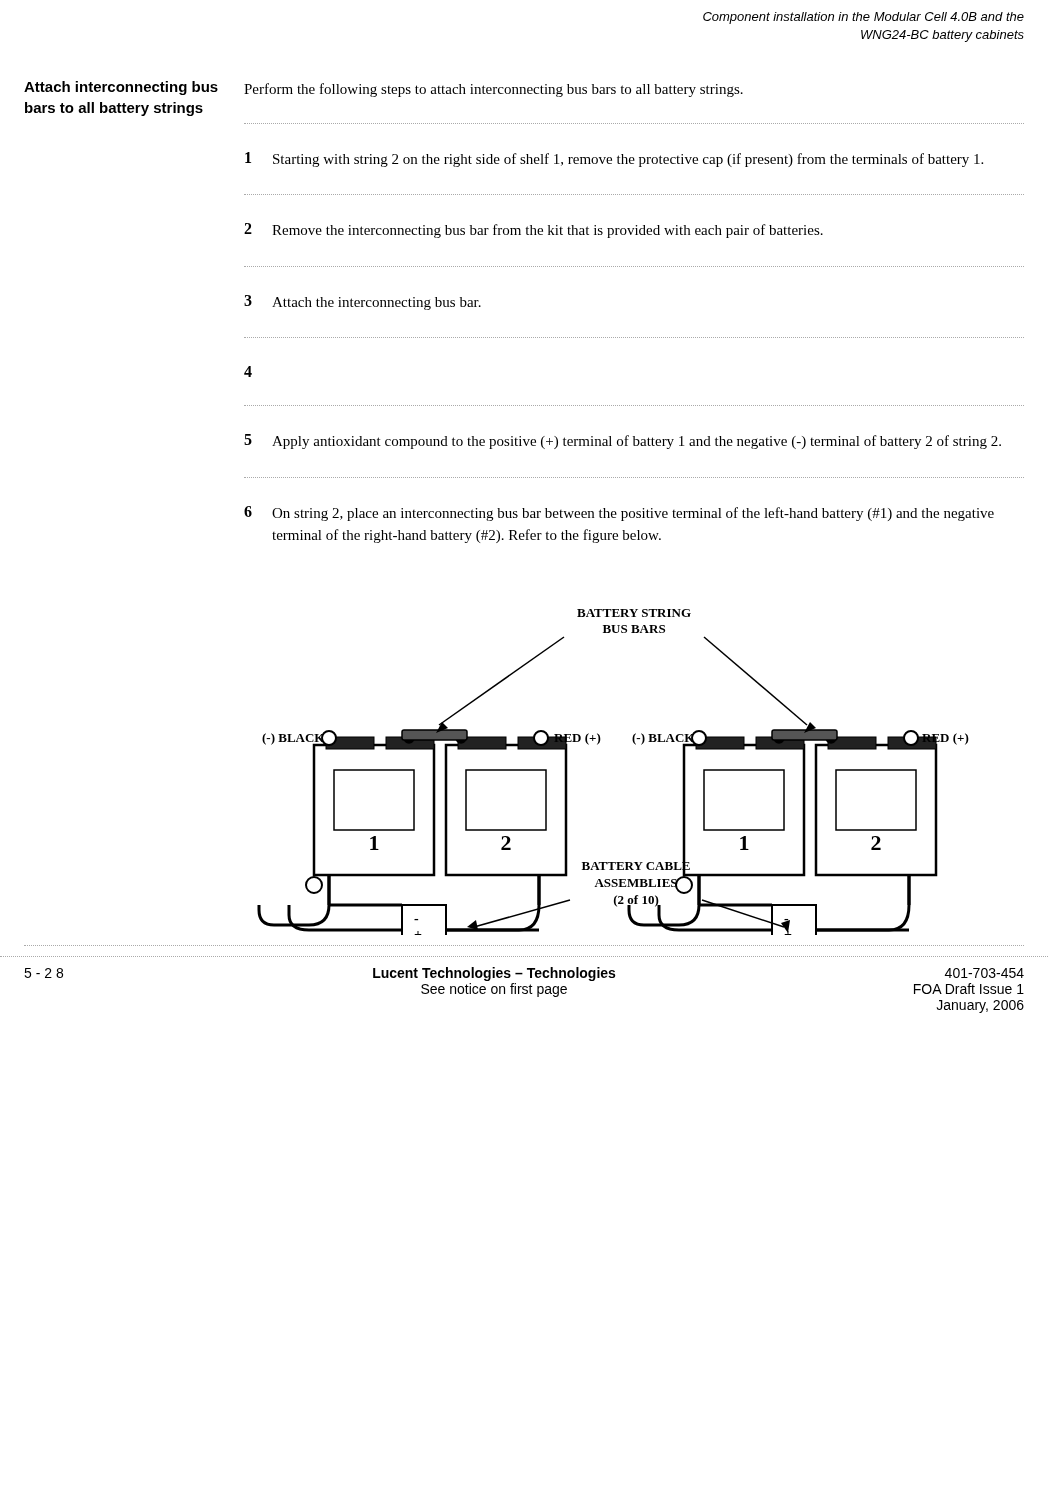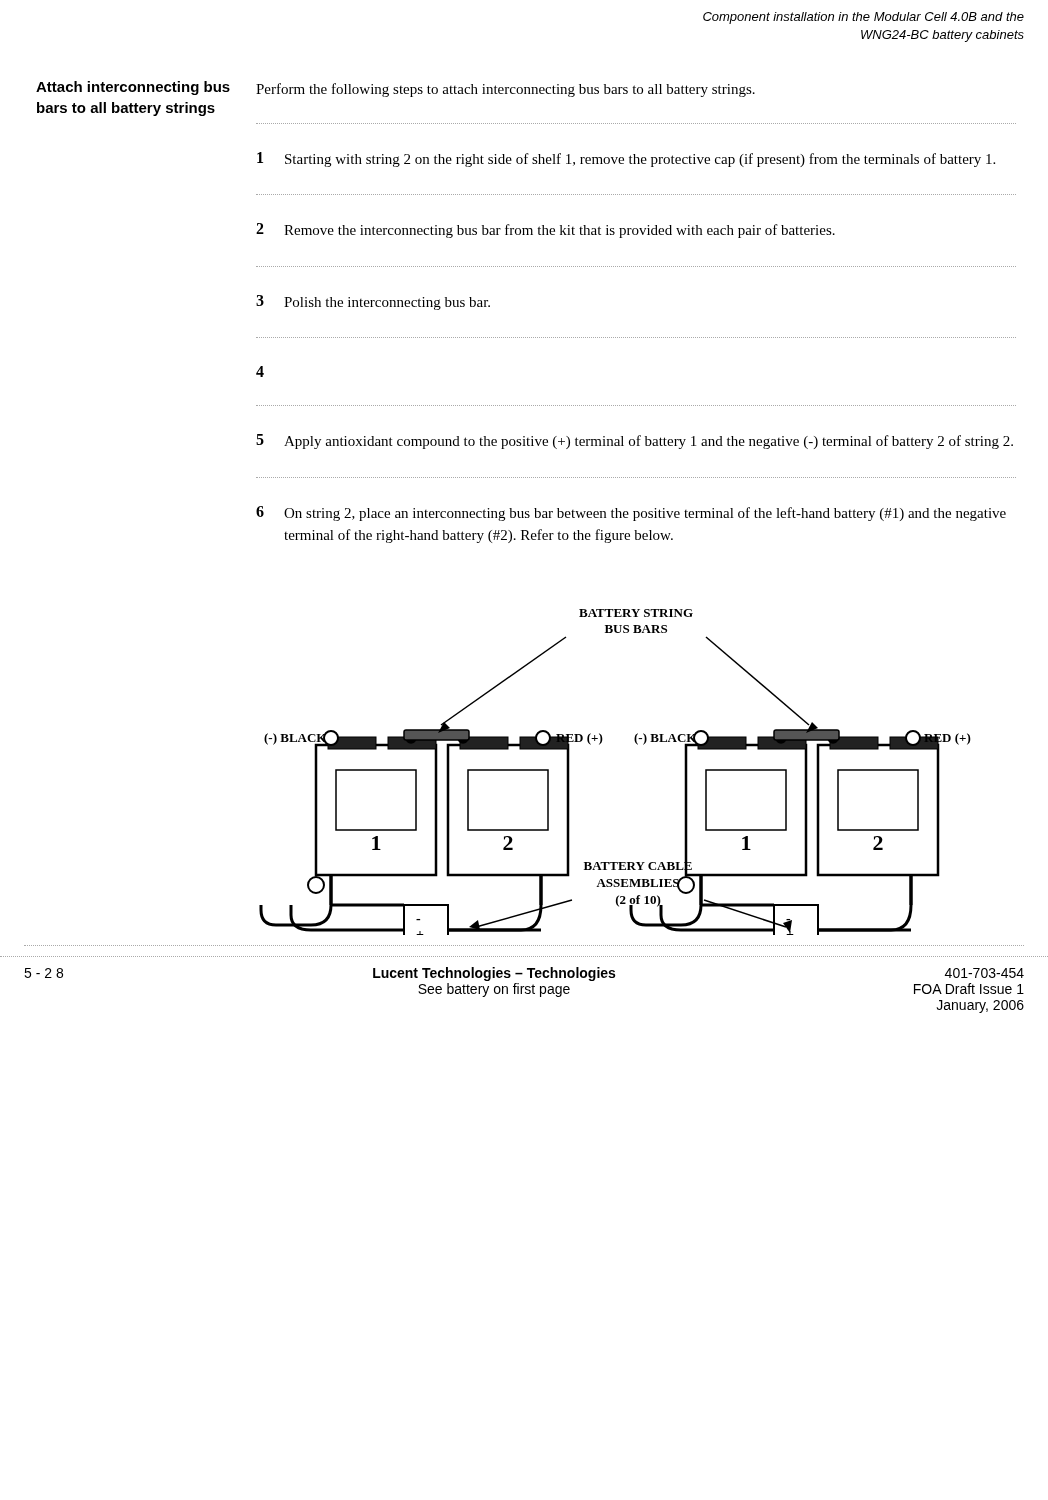--- a/index.html
+++ b/index.html
@@ -15,21 +15,21 @@
       text-align: right;
       padding: 8px 24px 4px 24px;
       font-size: 13px;
       font-style: italic;
       line-height: 1.4;
       border-bottom: none;
     }
     .page-content {
       display: flex;
       flex-direction: row;
-      padding: 0 36px;
+      padding: 0 24px;
     }
     .left-col {
       width: 220px;
       flex-shrink: 0;
       padding-top: 28px;
       padding-right: 20px;
     }
     .left-col .section-title {
       font-weight: bold;
       font-size: 15px;
@@ -130,21 +130,21 @@
 
     <div class="step">
       <div class="step-num">2</div>
       <div class="step-text">Remove the interconnecting bus bar from the kit that is provided with each pair of batteries.</div>
     </div>
 
     <hr class="dotted-line">
 
     <div class="step">
       <div class="step-num">3</div>
-      <div class="step-text">Polish the interconnecting bus bar.</div>
+      <div class="step-text">Attach the interconnecting bus bar.</div>
     </div>
 
     <hr class="dotted-line">
 
     <div class="step">
       <div class="step-num">4</div>
     </div>
 
     <hr class="dotted-line">
 
@@ -277,20 +277,20 @@
   </div>
 </div>
 
 <hr style="border:none;border-top:1px dotted #aaa;margin:10px 24px 0 24px;">
 <div class="footer">
   <div class="footer-left">
     <span>5  -  2 8</span>
   </div>
   <div class="footer-center">
     <div style="font-weight:bold;">Lucent Technologies – Technologies</div>
-    <div>See battery on first page</div>
+    <div>See notice on first page</div>
   </div>
   <div class="footer-right">
     <div>401-703-454</div>
     <div>FOA Draft Issue 1</div>
     <div>January, 2006</div>
   </div>
 </div>
 
 </body></html>

